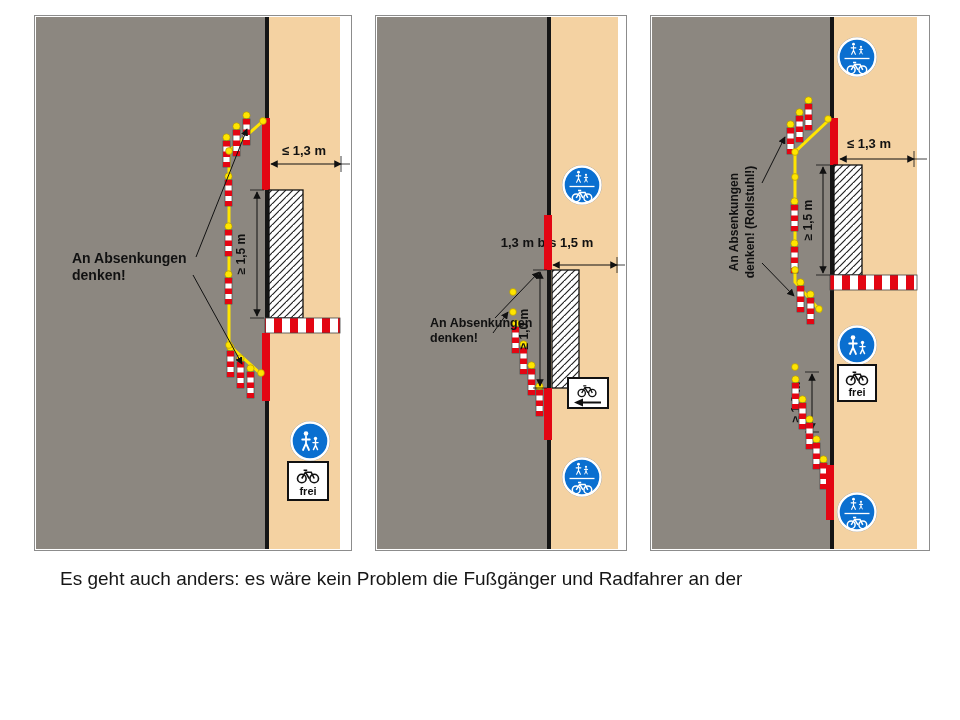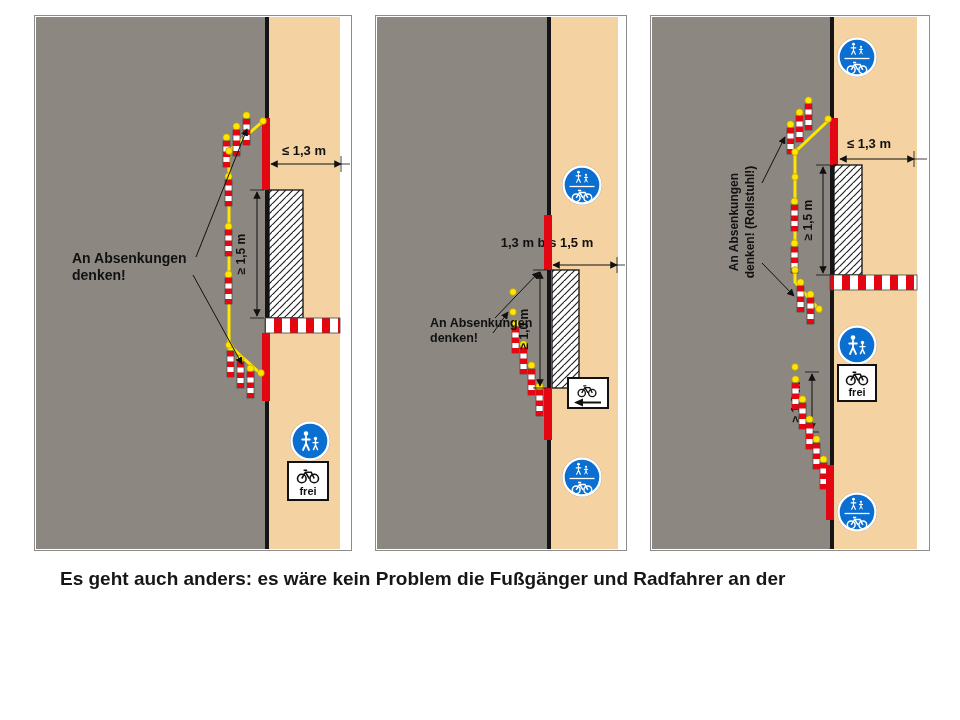--- a/index.html
+++ b/index.html
@@ -3,21 +3,21 @@
 <meta charset="utf-8">
 <style>
   html,body{margin:0;padding:0;}
   body{width:960px;height:720px;background:#ffffff;position:relative;overflow:hidden;
        font-family:"Liberation Sans",sans-serif;}
   .slide{position:absolute;left:0;top:0;width:960px;height:604px;background:#fff;}
   .panel{position:absolute;top:15px;}
   #panel1{left:34px;}
   #panel2{left:375px;}
   #panel3{left:650px;}
-  .caption{position:absolute;left:60px;top:564px;font-size:19px;line-height:29px;color:#161616;font-weight:bold;}
+  .caption{position:absolute;left:60px;top:564px;font-size:19px;line-height:29px;color:#161616;}
   svg text{font-family:"Liberation Sans",sans-serif;fill:#111;}
   .dim{font-size:13px;font-weight:bold;}
   .dimv{font-size:12px;font-weight:bold;}
   .note{font-weight:bold;}
   .plate-text{font-size:11px;font-weight:bold;}
 </style>
 </head>
 <body>
 
 <div class="slide">

